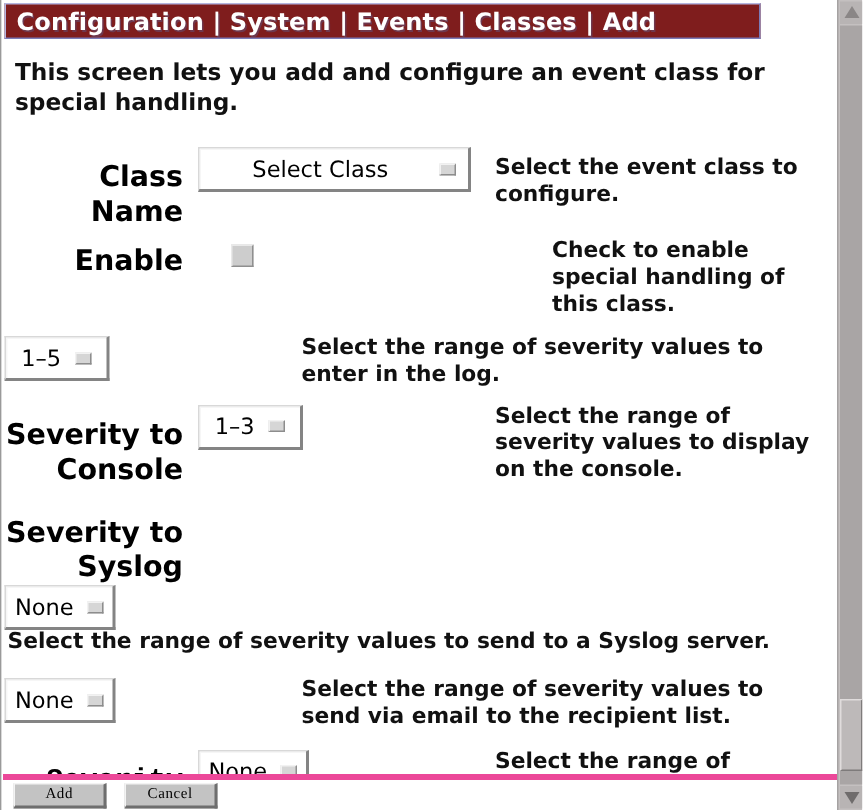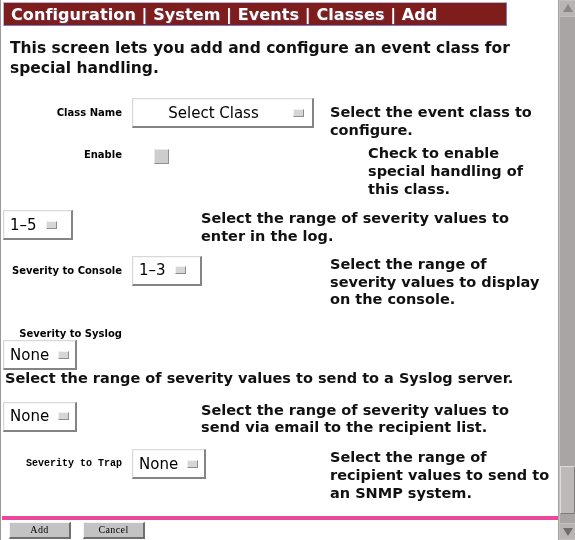--- a/index.html
+++ b/index.html
@@ -82,21 +82,21 @@
   .row {
     position: relative;
     display: flex;
     align-items: flex-start;
     margin-bottom: 0;
   }
 
   .label-cell {
     width: 129px;
     text-align: right;
-    font-size: 10px;
+    font-size: 19px;
     font-weight: bold;
     color: #000000;
     line-height: 1.22;
     padding-right: 8px;
     box-sizing: border-box;
     flex: 0 0 auto;
   }
 
   .field-cell {
     width: 196px;
@@ -113,20 +113,21 @@
     line-height: 1.22;
     padding-left: 4px;
     padding-right: 6px;
     box-sizing: border-box;
   }
 
   
   .dropdown {
     display: inline-flex;
     align-items: center;
+    justify-content: center;
     position: relative;
     background: #ffffff;
     border-top: 1px solid #d8d8d8;
     border-left: 1px solid #d8d8d8;
     border-right: 2px solid #848484;
     border-bottom: 2px solid #848484;
     box-shadow: inset 1px 1px 0 #f6f6f6;
     box-sizing: border-box;
     height: 30px;
     padding: 12px 6px;

